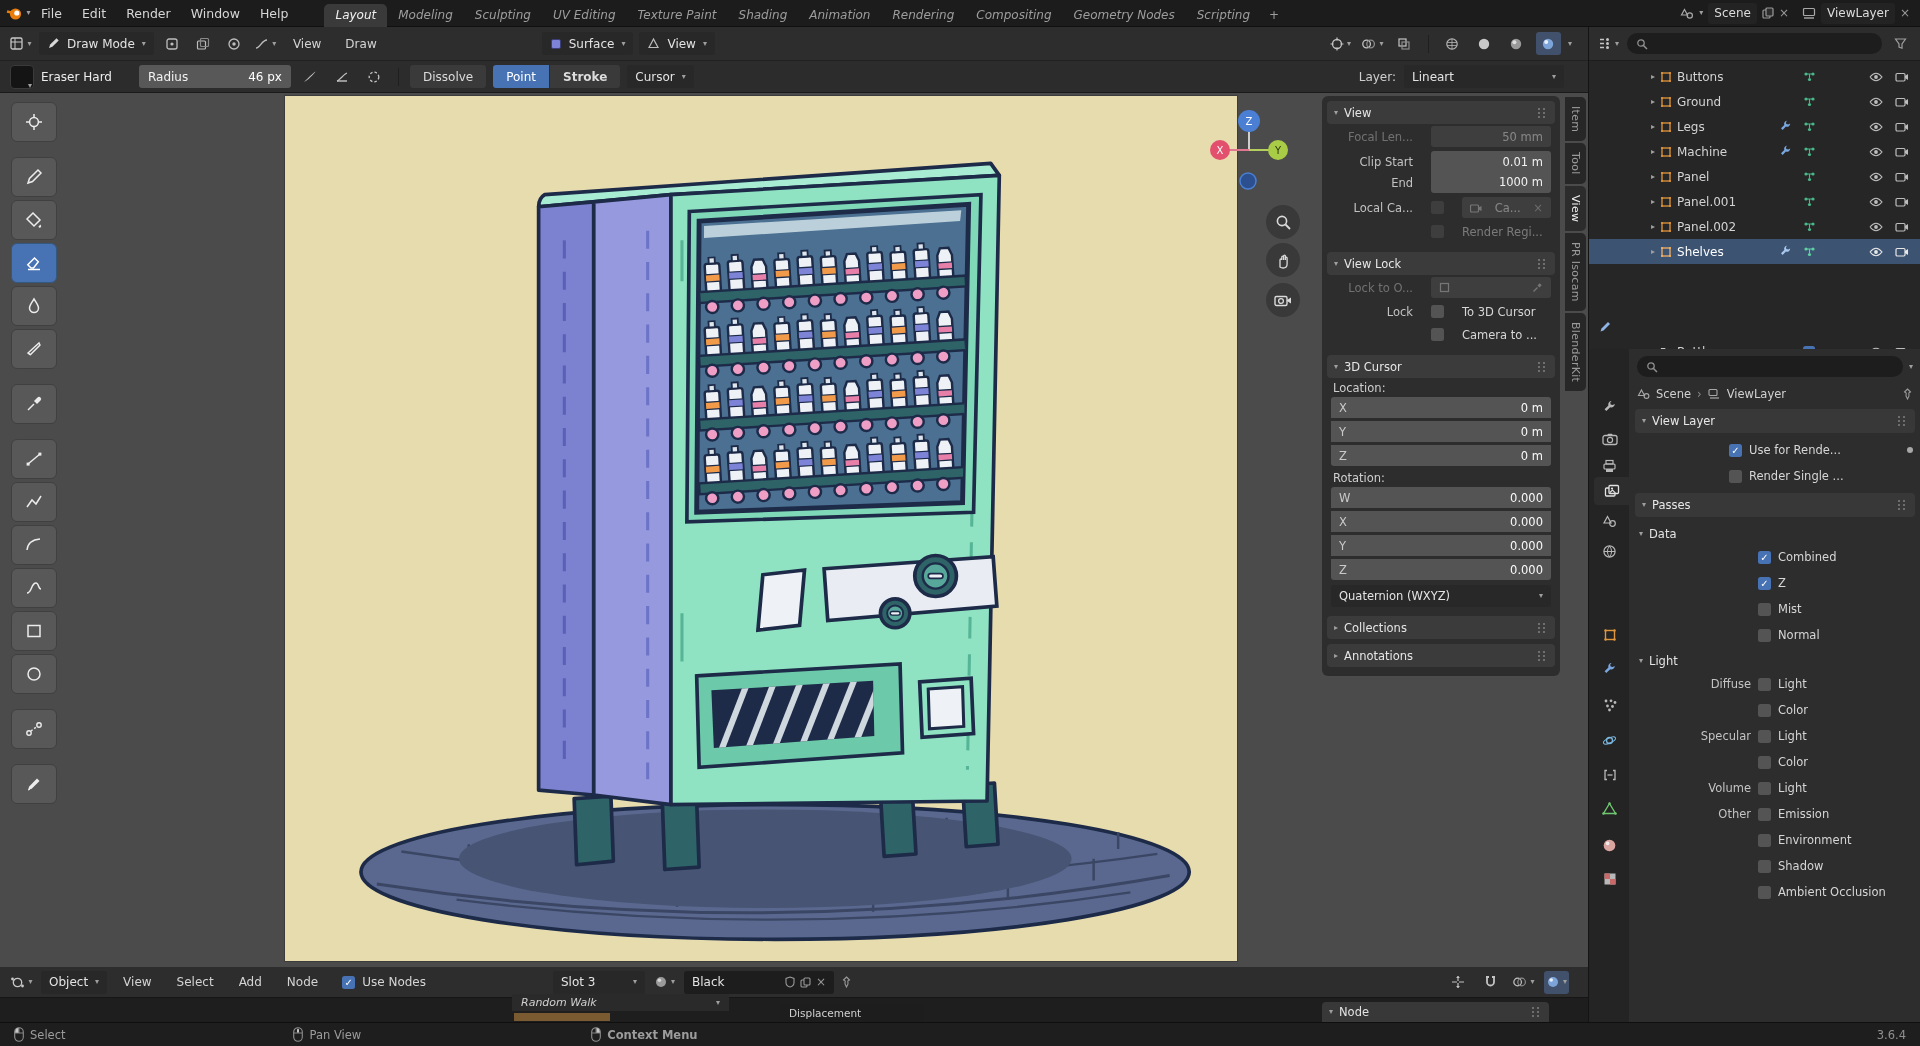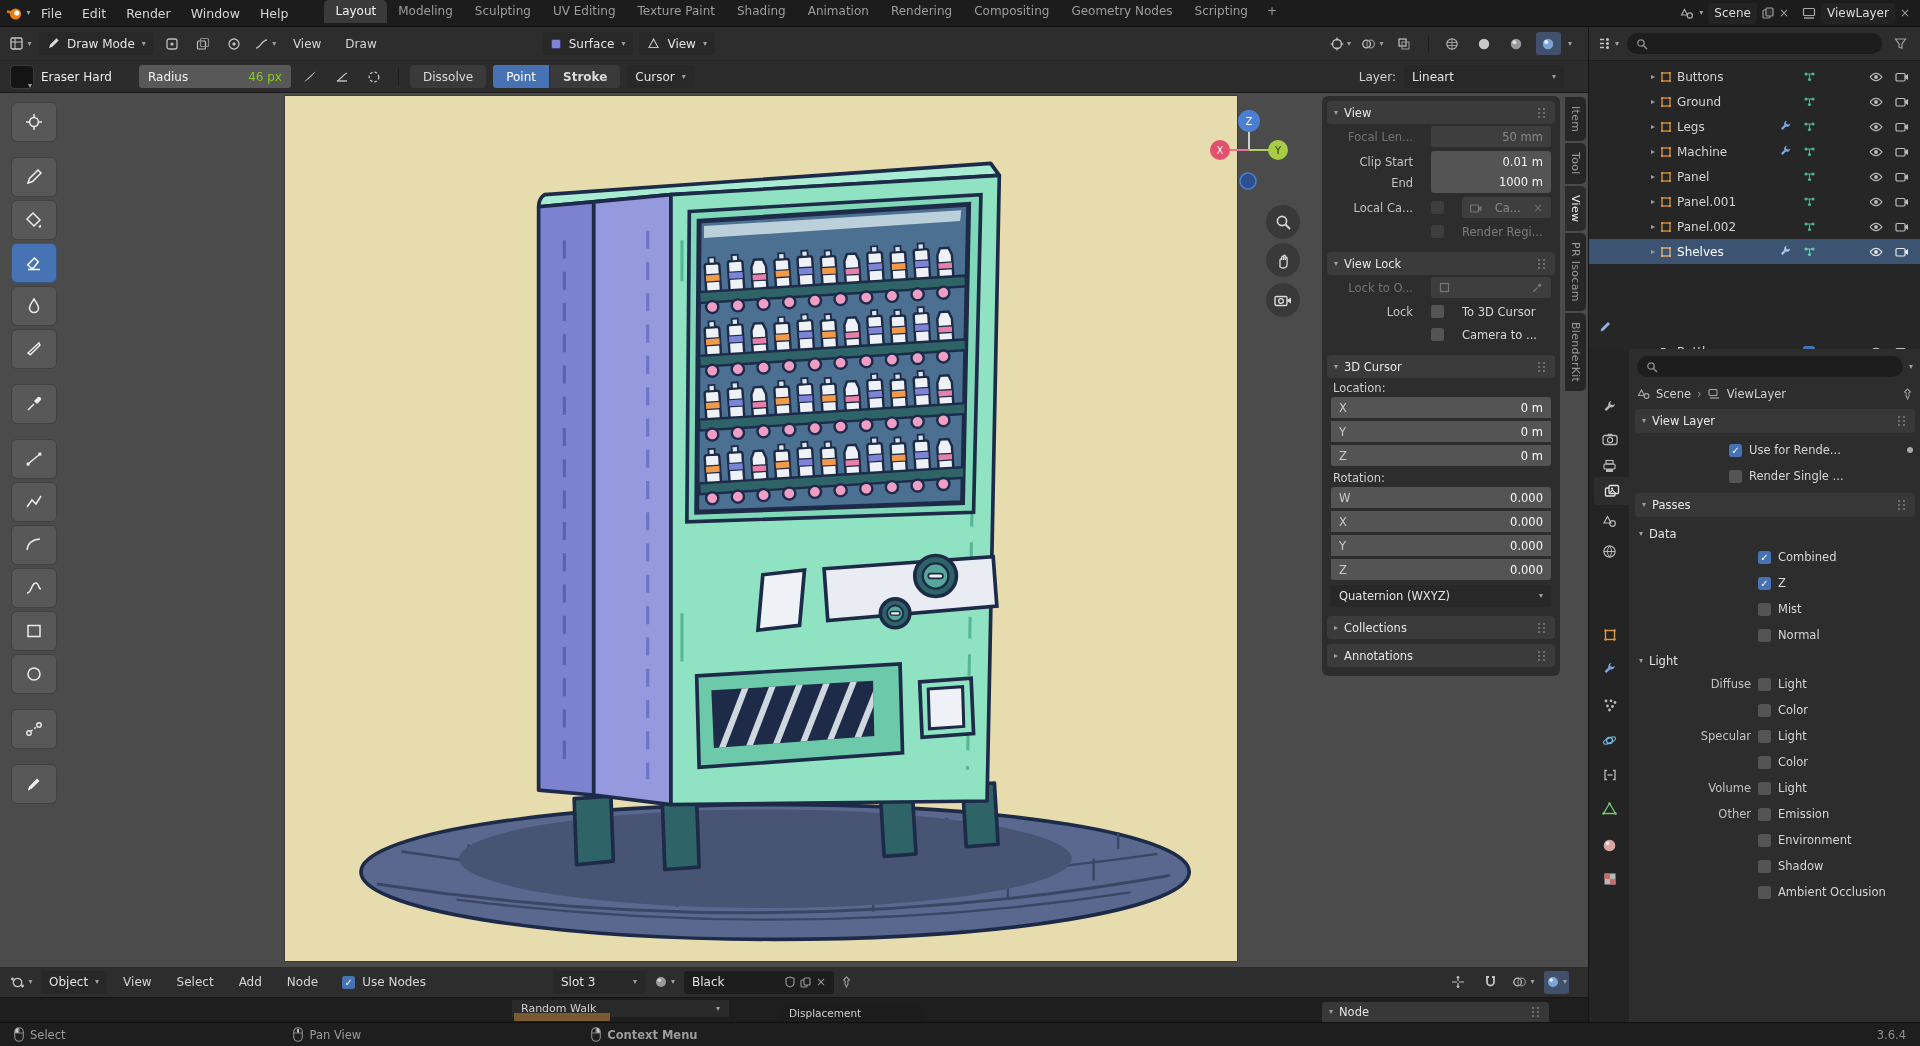--- a/index.html
+++ b/index.html
@@ -6,21 +6,21 @@
 html,body{background:#141414;}
 #app{position:relative;width:1920px;height:1046px;background:#1f1f1f;overflow:hidden;color:#d6d6d6;font-size:12px;-webkit-font-smoothing:antialiased;}
 .abs{position:absolute;}
 svg{display:block;}
 .caret{font-size:8px;color:#9f9f9f;line-height:1;}
 .grip{position:relative;width:12px;height:12px;opacity:.55;flex:none;}
 .grip::before{content:"";position:absolute;width:2px;height:2px;background:#bbb;border-radius:50%;box-shadow:5px 0 #bbb,0 4px #bbb,5px 4px #bbb,0 8px #bbb,5px 8px #bbb;top:1px;left:2px;}
 
 .topbar{position:absolute;left:0;top:0;width:1920px;height:27px;background:#1c1c1c;display:flex;align-items:center;border-bottom:1px solid #101010;}
 .menu-label{padding:0 10px;font-size:12.5px;color:#d6d6d6;height:27px;display:flex;align-items:center;}
-.ws-tabs{display:flex;align-items:flex-start;height:27px;margin-left:26px;}
+.ws-tabs{display:flex;align-items:flex-end;height:27px;margin-left:26px;font-style:italic;}
 .ws{padding:4px 11px 5px;border-radius:5px 5px 0 0;color:#9d9d9d;font-size:12px;}
 .ws.active{background:#3a3a3a;color:#f2f2f2;}
 .ws.add{color:#9d9d9d;padding:4px 8px 5px;}
 .topbar-right{margin-left:auto;display:flex;align-items:center;gap:5px;padding-right:10px;}
 .tb-chip{display:flex;align-items:center;gap:5px;background:#232323;border-radius:3px;height:21px;padding:0 6px;color:#dcdcdc;}
 
 .vheader{position:absolute;left:0;top:27px;width:1588px;height:34px;background:#2d2d2d;display:flex;align-items:center;gap:6px;padding:0 8px;border-bottom:1px solid #222;}
 .tset{position:absolute;left:0;top:61px;width:1588px;height:32px;background:#2c2c2c;display:flex;align-items:center;gap:7px;padding:0 10px;border-bottom:1px solid #1a1a1a;}
 .dd{display:flex;align-items:center;gap:7px;background:#282828;border-radius:3px;height:23px;padding:0 8px;font-size:12px;color:#e3e3e3;}
 .icbtn{display:flex;align-items:center;justify-content:center;min-width:25px;height:23px;border-radius:3px;gap:3px;}
@@ -268,21 +268,21 @@
     </div>
   </div>
 
   <div class="tset">
     <div style="width:24px;height:24px;background:#141414;border-radius:4px;border:1px solid #3a3a3a;position:relative;">
       <span style="position:absolute;right:1px;bottom:-2px;" class="caret">▾</span>
     </div>
     <span style="color:#ededed;margin-right:20px;">Eraser Hard</span>
     <div class="slider">
       <span>Radius</span>
-      <span style="color:#84cc16;">46 px</span>
+      <span style="color:#ffffff;">46 px</span>
     </div>
     <div class="icbtn">
         <svg width="14" height="14" viewBox="0 0 14 14">
           <path d="M1 12C4 11 11 4 12.5 1.5 10 3 3 10 1 12z" fill="#c4c4c4"></path>
         </svg>
       </div>
     <div class="icbtn">
         <svg width="14" height="14" viewBox="0 0 14 14">
           <path d="M2 11h10" stroke="#c4c4c4" stroke-width="1.4"></path>
           <path d="M2 11C5 10 9 4 12 3" fill="none" stroke="#c4c4c4" stroke-width="1.2"></path>
@@ -1320,21 +1320,21 @@
           </div>
         <div class="icbtn" style="background:#41506b;">
             <svg width="14" height="14" viewBox="0 0 14 14">
               <circle cx="7" cy="7" r="5" fill="#7da4d8"></circle>
               <circle cx="5.2" cy="5" r="1.8" fill="#e8f0fa"></circle>
             </svg>
             <span class="caret">▾</span>
           </div>
       </div>
     </div>
-    <div class="frag" style="left:512px;top:33px;width:217px;height:17px;justify-content:space-between;">
+    <div class="frag" style="left:512px;top:27px;width:217px;height:17px;justify-content:space-between;font-style:italic;">
         <span>Random Walk</span>
         <span class="caret">▾</span>
       </div>
     <div class="frag" style="left:514px;top:46px;width:96px;height:8px;background:#7a5a30;padding:0;"></div>
     <div class="frag" style="left:780px;top:37px;width:144px;height:18px;background:#1d1d1d;font-size:10.5px;">
         <span>Displacement</span>
       </div>
     <div class="nodehdr">
         <span class="caret">▾</span>
         <span>Node</span>

